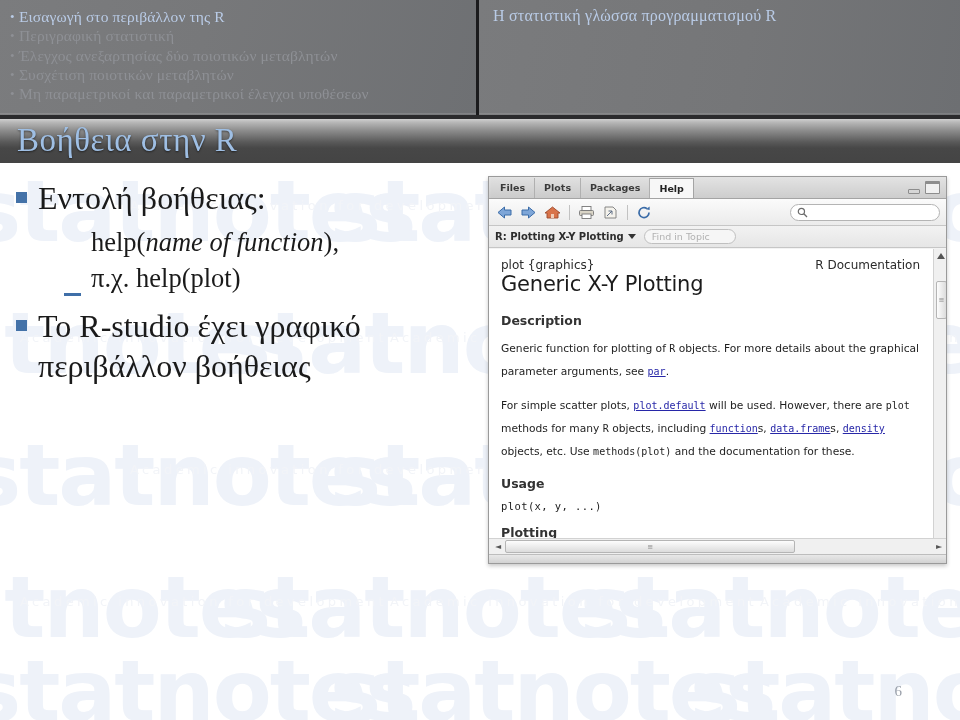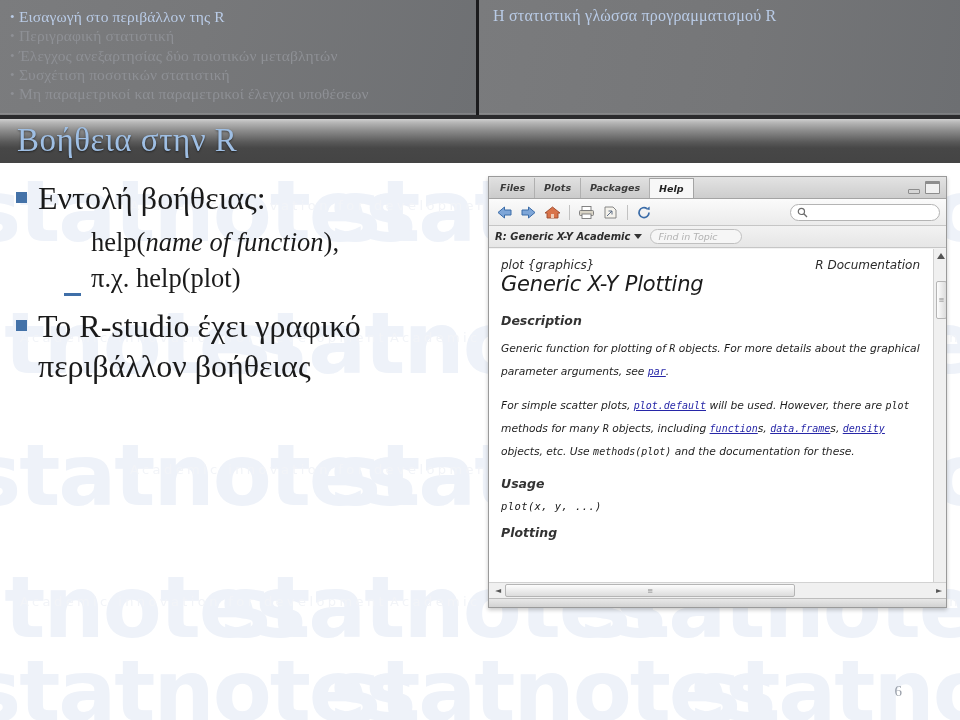--- a/index.html
+++ b/index.html
@@ -168,28 +168,27 @@
     line-height: 36px;
     color: #1a1a1a;
     max-width: 250px;
   }
   .it { font-style: italic; }
 
   
   .rwin {
     position: absolute;
     left: 488px; top: 176px;
-    width: 459px; height: 432px;
+    width: 459px; height: 388px;
     background: #f3f3f3;
     border: 1px solid #9a9a9a;
     box-shadow: 0 2px 4px rgba(0,0,0,0.22);
     z-index: 4;
     font-family: "DejaVu Sans", sans-serif;
     overflow: hidden;
-    font-style: italic;
   }
   .rwin-tabbar {
     height: 22px;
     background: linear-gradient(180deg,#e3e3e3,#cdcdcd);
     border-bottom: 1px solid #a4a4a4;
     display: flex;
     align-items: flex-end;
     padding-left: 2px;
     position: relative;
   }
@@ -388,21 +387,21 @@
   <div class="wm-row wm-big" style="left:-30px;  top:648px;">statnotes</div>
   <div class="wm-row wm-big" style="left:330px;  top:648px;">statnotes</div>
   <div class="wm-row wm-big" style="left:690px;  top:648px;">statnotes</div>
 </div>
 
 <div class="top-strip">
   <div class="top-left">
     <div class="agenda-item active"><span class="dot">•</span><span>Εισαγωγή στο περιβάλλον της R</span></div>
     <div class="agenda-item"><span class="dot">•</span><span>Περιγραφική στατιστική</span></div>
     <div class="agenda-item"><span class="dot">•</span><span>Έλεγχος ανεξαρτησίας δύο ποιοτικών μεταβλητών</span></div>
-    <div class="agenda-item"><span class="dot">•</span><span>Συσχέτιση ποσοτικών στατιστική</span></div>
+    <div class="agenda-item"><span class="dot">•</span><span>Συσχέτιση ποιοτικών μεταβλητών</span></div>
     <div class="agenda-item"><span class="dot">•</span><span>Μη παραμετρικοί και παραμετρικοί έλεγχοι υποθέσεων</span></div>
   </div>
   <div class="top-right">
     <div class="course-title">Η στατιστική γλώσσα προγραμματισμού R</div>
   </div>
 </div>
 
 <div class="title-band">
   <div class="slide-title">Βοήθεια στην R</div>
 </div>
@@ -482,21 +481,21 @@
       <svg width="11" height="11" viewBox="0 0 11 11">
           <circle cx="4.4" cy="4.4" r="3.1" fill="none" stroke="#6b6b6b" stroke-width="1.2"></circle>
           <path d="M6.8 6.8 L10 10" stroke="#6b6b6b" stroke-width="1.3"></path>
         </svg>
       <span style="font-size:9px;color:#a8a8a8;margin-left:4px;" placeholder=""></span>
     </div>
   </div>
 
   <div class="rwin-topicbar">
     <div class="topic-sel">
-      <span>R: Generic X-Y Academic</span>
+      <span>R: Plotting X-Y Plotting</span>
       <span class="caret"></span>
     </div>
     <div class="find-input">
       <span>Find in Topic</span>
     </div>
   </div>
 
   <div class="rwin-doc">
     <div class="doc-scroll">
 

